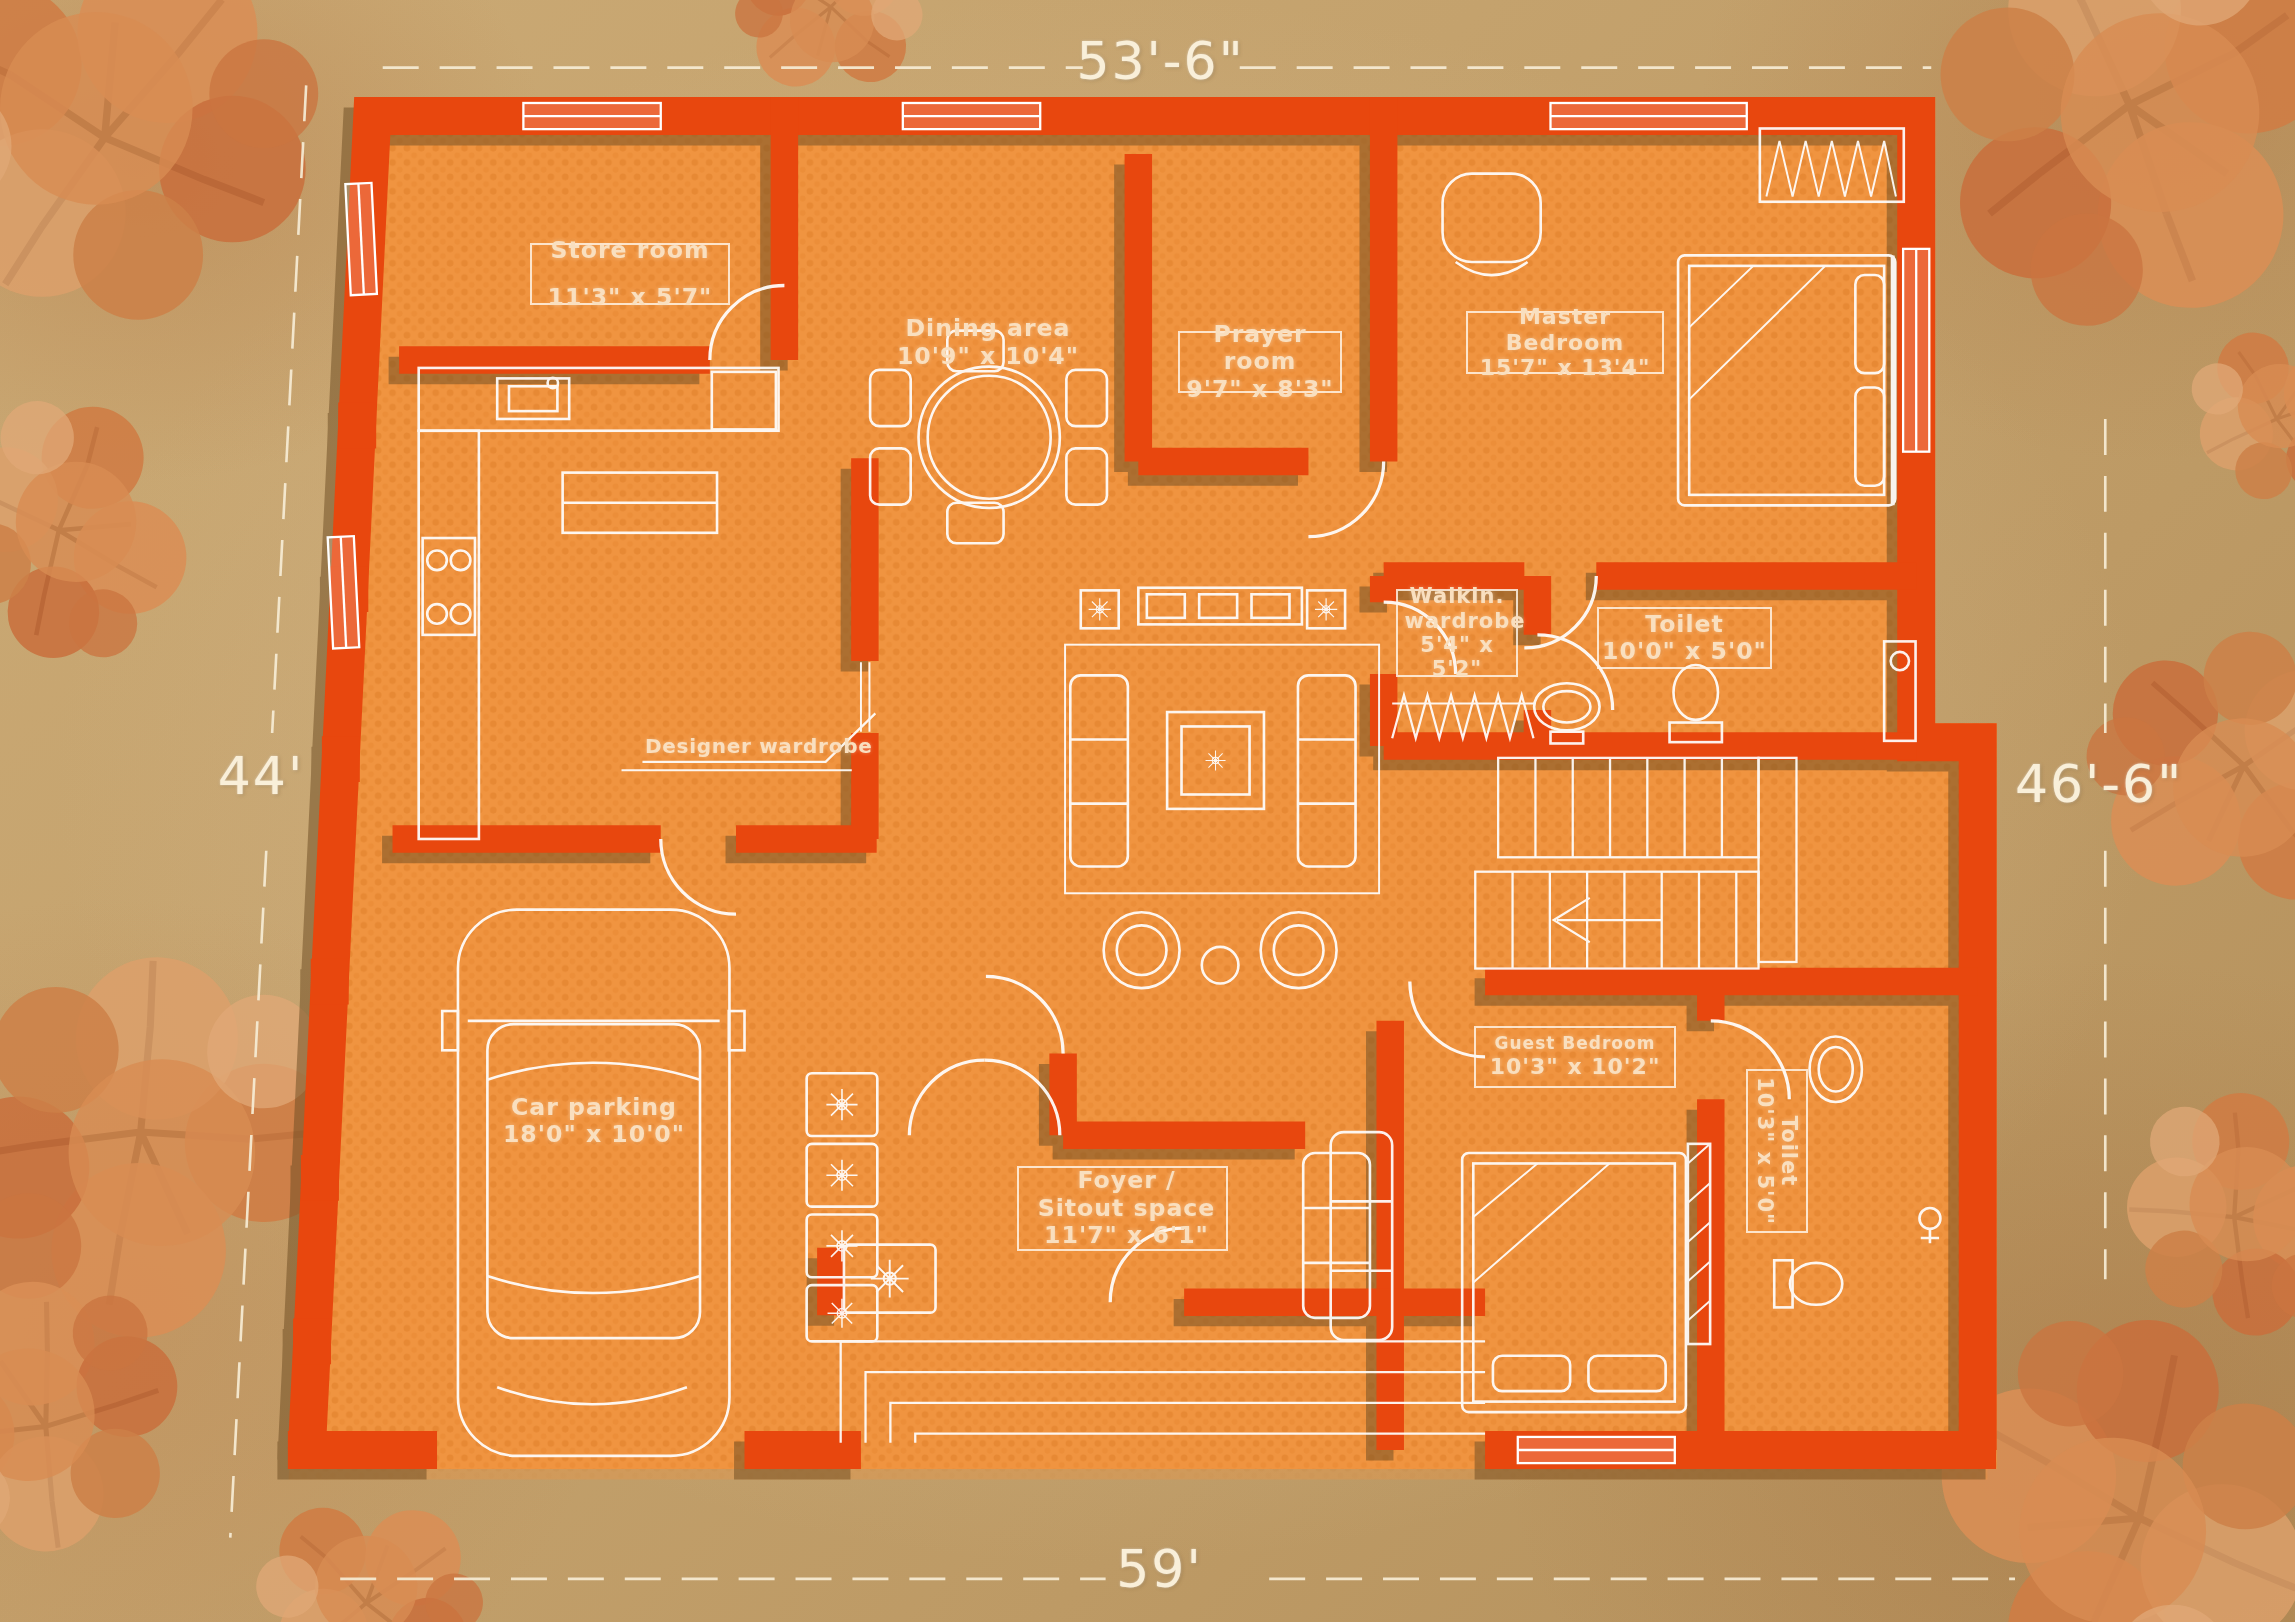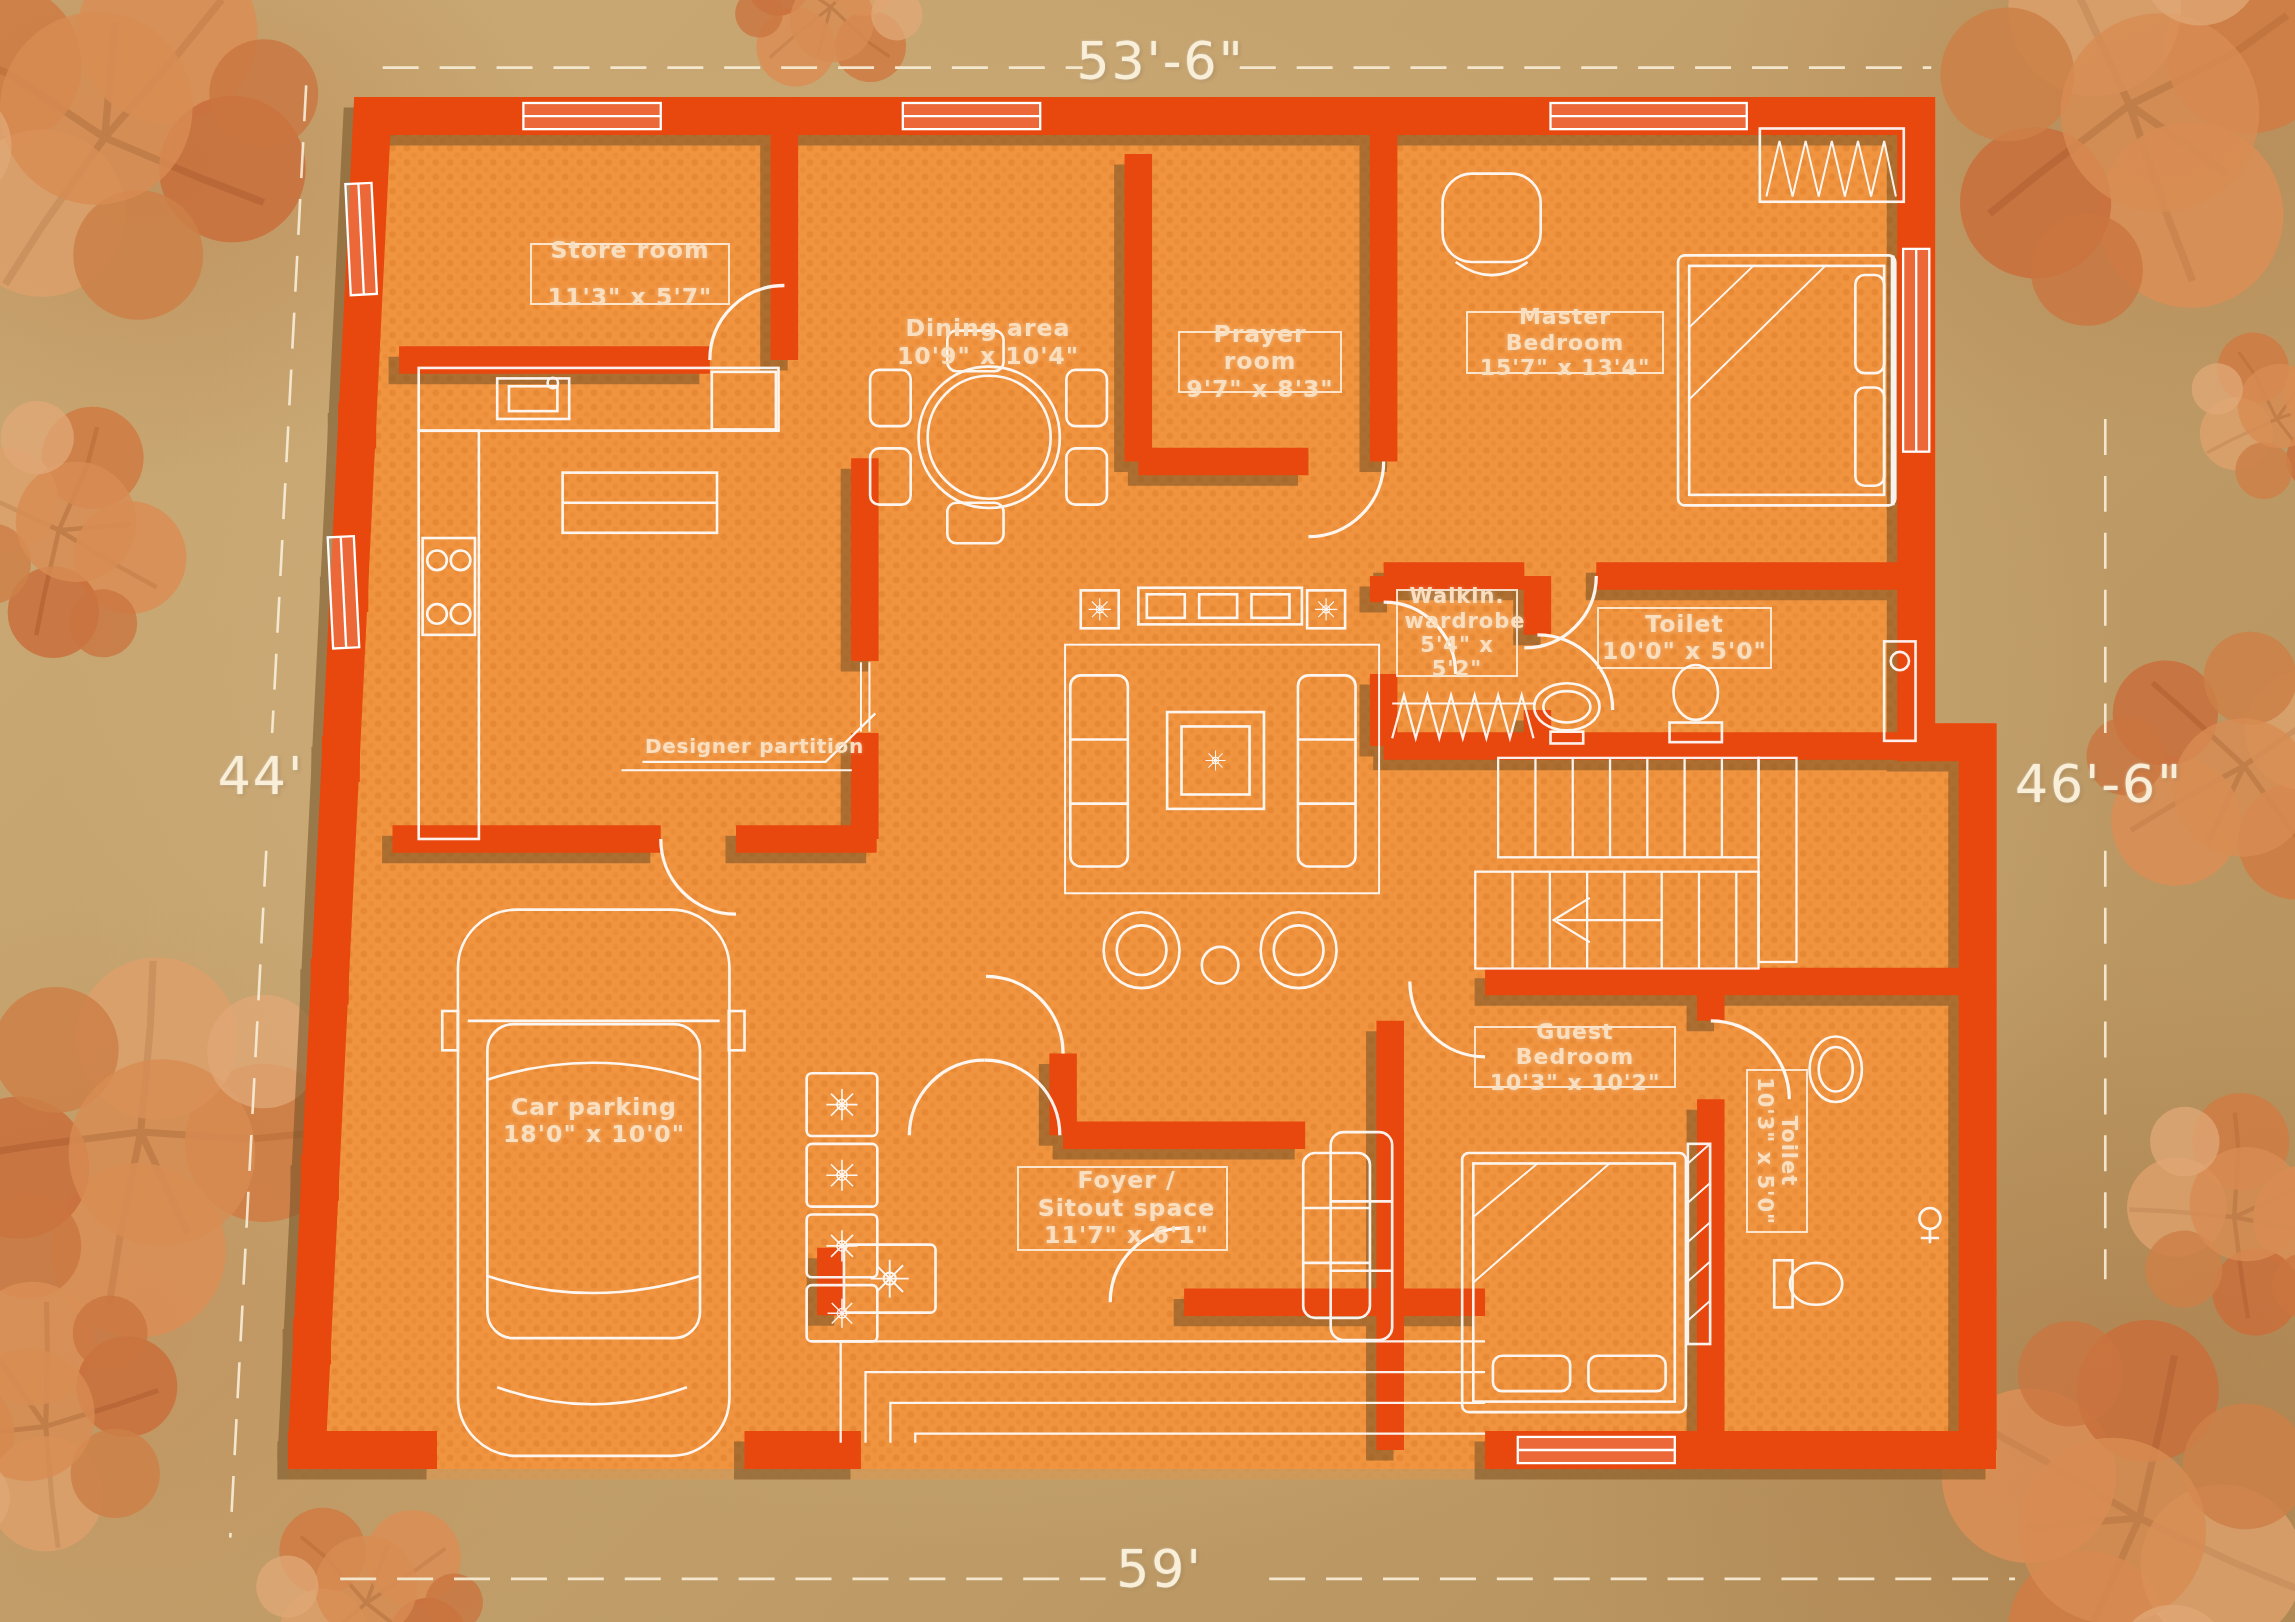--- a/index.html
+++ b/index.html
@@ -296,32 +296,32 @@
 </div>
 <div class="room-label boxed" style="left:1597px;top:607px;width:171px;height:58px;">
   <span class="room-name">Toilet</span>
   <span class="room-dims">10'0" x 5'0"</span>
 </div>
 <div class="room-label" style="left:496px;top:1091px;width:196px;height:60px;">
   <span class="room-name">Car parking</span>
   <span class="room-dims">18'0" x 10'0"</span>
 </div>
 <div class="room-label boxed" style="left:1474px;top:1026px;width:198px;height:58px;">
-  <span class="room-name" style="font-size:22px;">Guest Bedroom</span>
+  <span class="room-name" style="font-size:17px;">Guest Bedroom</span>
   <span class="room-dims" style="font-size:22px;">10'3" x 10'2"</span>
 </div>
 <div class="room-label boxed" style="left:1017px;top:1166px;width:199px;height:81px;padding-left:8px;">
   <span class="room-name" style="max-width:183px;">Foyer / Sitout space</span>
   <span class="room-dims">11'7" x 6'1"</span>
 </div>
 <div class="room-label boxed rot sm" style="left:1695px;top:1120px;width:160px;height:58px;">
   <span class="room-name">Toilet</span>
   <span class="room-dims">10'3" x 5'0"</span>
 </div>
-<div class="note-label" style="left:645px;top:734px;">Designer partition</div>
+<div class="note-label" style="left:645px;top:734px;">Designer wardrobe</div>
 
 <div class="dim-label" style="left:1069px;top:31px;width:183px;">53'-6"</div>
 <div class="dim-label" style="left:1094px;top:1539px;width:131px;">59'</div>
 <div class="dim-label" style="left:202px;top:746px;width:118px;">44'</div>
 <div class="dim-label" style="left:2004px;top:754px;width:190px;">46'-6"</div>
 
 </div>
 
 
 </body></html>

